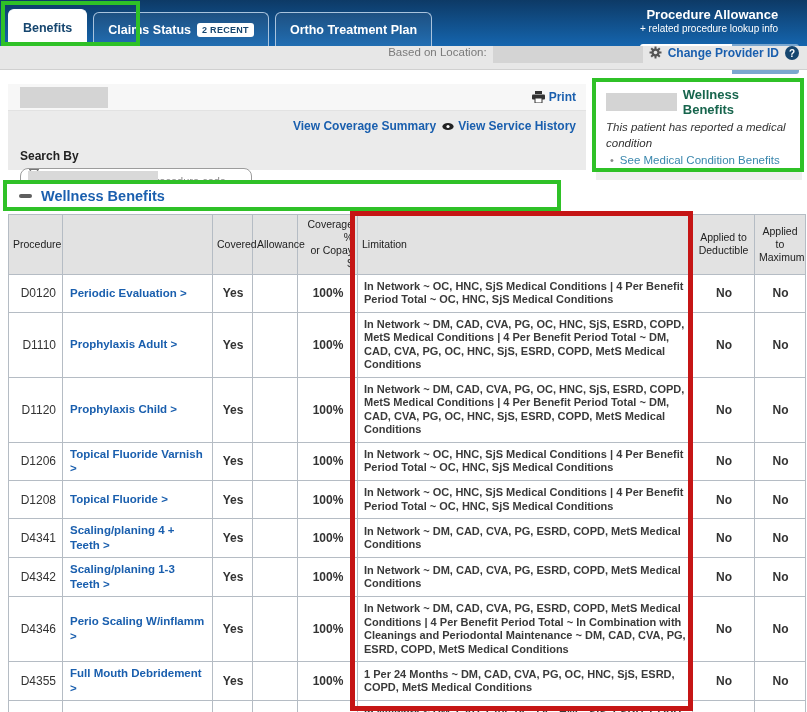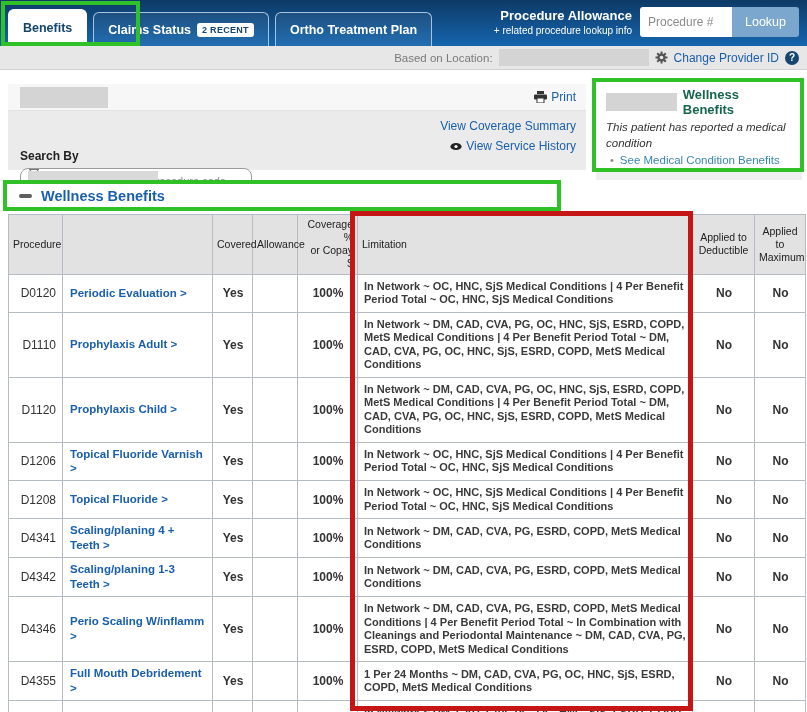--- a/index.html
+++ b/index.html
@@ -23,21 +23,21 @@
     background:rgba(255,255,255,0.06); cursor:pointer; white-space:nowrap;
   }
   .tab.active {
     background:#fff; color:#16466f; height:37px; border-color:#fff;
   }
   .badge {
     background:#fff; color:#16466f; font-size:9px; font-weight:700;
     padding:2px 5px; border-radius:3px; letter-spacing:0.3px;
   }
   .nav-right {
-    position:absolute; right:8px; top:7px; display:flex; align-items:flex-end; gap:8px;
+    position:absolute; right:8px; top:7px; display:flex; align-items:flex-start; gap:8px;flex-direction:column;
   }
   .pa-text { text-align:right; color:#fff; line-height:1.25; }
   .pa-title { font-size:13px; font-weight:700; }
   .pa-sub { font-size:10px; }
   .proc-group { display:flex; }
   .proc-input {
     width:92px; height:30px; border:none; border-radius:3px 0 0 3px;
     padding:0 8px; font-size:12px; font-family:"Liberation Sans",sans-serif;
     color:#333; outline:none;
   }
@@ -45,25 +45,25 @@
   .lookup-btn {
     height:30px; padding:0 13px; border:none; border-radius:0 3px 3px 0;
     background:#7ba7cf; color:#fff; font-size:12.5px; font-weight:400; cursor:pointer;
     font-family:"Liberation Sans",sans-serif;
   }
 
   
   .loc-strip {
     position:absolute; left:0; top:46px; width:807px; height:24px;
     background:#e7e7e7; border-bottom:1px solid #d0d0d0;
-    display:flex; align-items:center; justify-content:flex-end; gap:6px; padding-right:8px;
+    display:flex; align-items:flex-start; justify-content:flex-end; gap:6px; padding-right:8px;
   }
   .loc-label { color:#7a7a7a; font-size:11.5px; }
   .loc-field { width:150px; height:17px; background:#d6d6d6; }
-  .link { color:#1a5fae; text-decoration:none; cursor:pointer; }
+  .link { color:#1a5fae; text-decoration:none; cursor:pointer;font-weight:bold; }
   .loc-link { font-size:12px; }
   .help-badge {
     width:14px; height:14px; border-radius:50%; background:#16466f; color:#fff;
     font-size:10px; font-weight:700; display:inline-flex; align-items:center; justify-content:center;
   }
 
   
   .patient-bar {
     position:absolute; left:8px; top:84px; width:578px; height:27px;
     background:#f7f7f7; display:flex; align-items:center; justify-content:space-between;
@@ -80,21 +80,21 @@
     margin-top:5px; width:232px; height:25px; background:#fff;
     border:1px solid #9c9c9c; border-radius:8px;
     display:flex; gap:6px; padding:0 8px;
   }
   .search-input {
     border:none; outline:none; flex:1; font-size:11px; color:#333;
     font-family:"Liberation Sans",sans-serif; background:transparent;
   }
   .search-input::placeholder { color:#8d8d8d; }
   .panel-links {
-    position:absolute; right:10px; top:8px; display:flex; flex-direction:column;
+    position:absolute; right:10px; top:8px; display:flex; flex-direction:row;
     align-items:flex-end; gap:6px;
   }
   .panel-link { font-size:12px; display:inline-flex; align-items:center; gap:4px; }
   .under-strip { position:absolute; left:28px; top:171px; width:130px; height:9px; background:#d9d9d9; }
 
   
   .wellness-box {
     position:absolute; left:592px; top:78px; width:212px; height:94px;
     background:#fff; border:4px solid #2fc127; padding:5px 8px 0 10px;
   }

